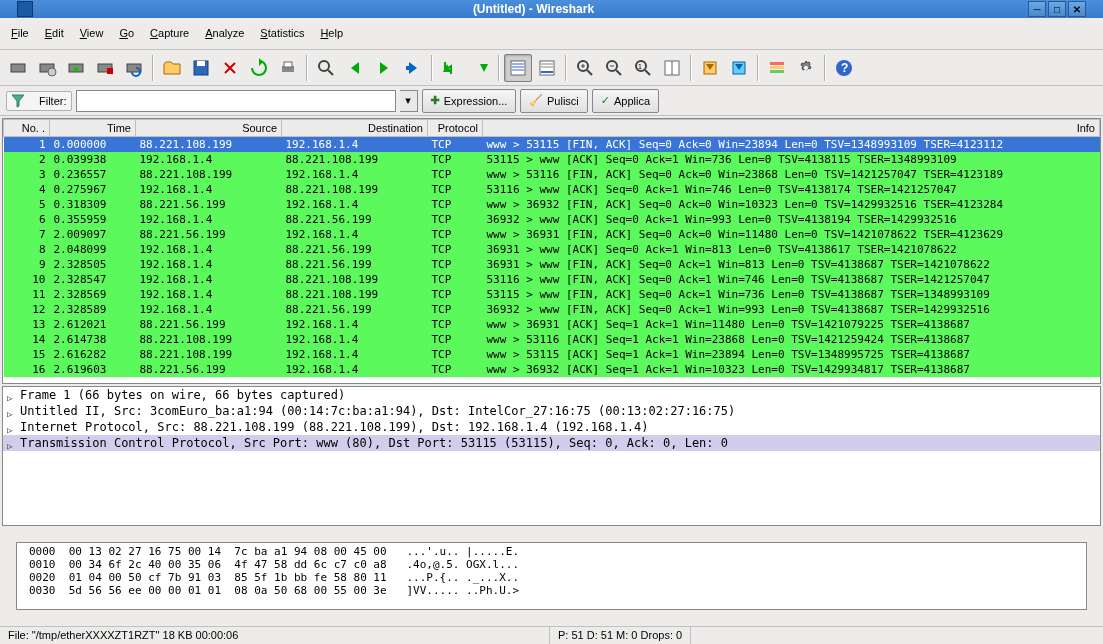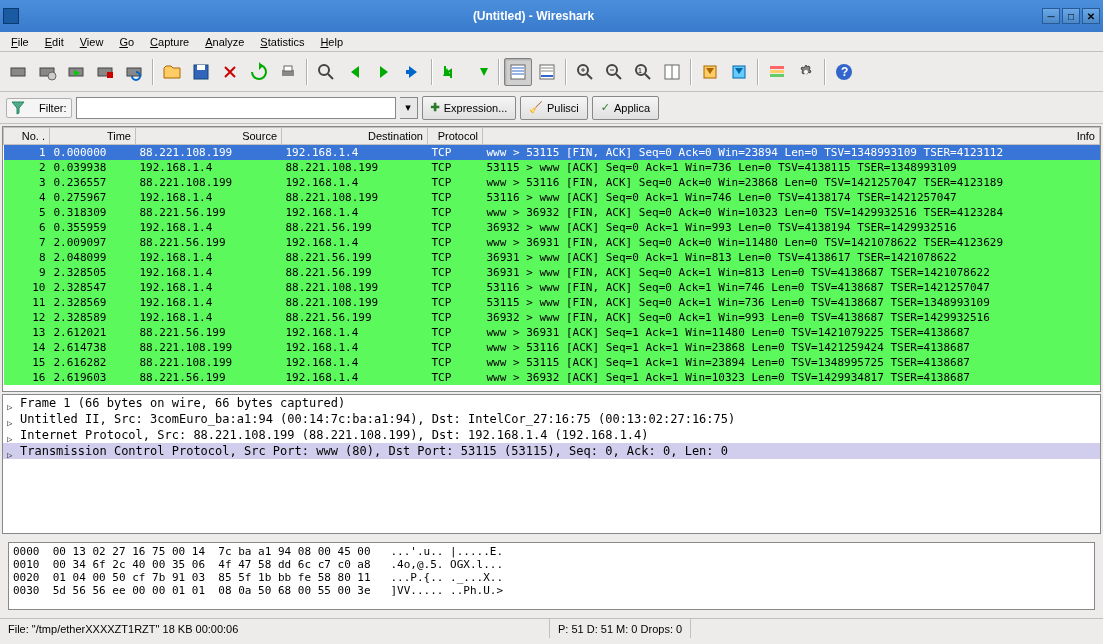--- a/index.html
+++ b/index.html
@@ -1,26 +1,26 @@
 <!DOCTYPE html>
 <html><head>
 <meta charset="utf-8">
 <style>
 * { margin:0; padding:0; box-sizing:border-box; }
 body { font-family: Arial, sans-serif; font-size:11px; background:#edeceb; width:1103px; height:644px; overflow:hidden; display:flex; flex-direction:column; }
 
 
-.titlebar { background:linear-gradient(#4a8fdc,#3a7acc); height:32px; display:flex; align-items:center; padding:0 3px; color:#fff; font-weight:bold; }
+.titlebar { background:linear-gradient(#4a8fdc,#3a7acc); height:20px; display:flex; align-items:center; padding:0 17px; color:#fff; font-weight:bold; }
 .titlebar .app-icon { width:16px; height:16px; background:#1a5aa0; border:1px solid #0a3a70; margin-right:6px; display:inline-block; }
 .titlebar .title { flex:1; text-align:center; font-size:12px; }
 .titlebar .winbtns { display:flex; gap:2px; }
 .titlebar .winbtn { width:18px; height:16px; background:linear-gradient(#6aa8e8,#4a88c8); border:1px solid #285a98; display:flex; align-items:center; justify-content:center; font-size:10px; color:#000; cursor:pointer; }
 
 
-.menubar { height:20px; background:#edeceb; display:flex; align-items:center; padding:0 4px; gap:2px; border-bottom:1px solid #c0c0c0; }
+.menubar { height:35px; background:#edeceb; display:flex; align-items:center; padding:0 4px; gap:2px; border-bottom:1px solid #c0c0c0; }
 .menubar .menu { padding:3px 7px; cursor:pointer; }
 .menubar .menu u { text-decoration:underline; }
 
 
 .toolbar { height:40px; background:#edeceb; display:flex; align-items:center; padding:2px 4px; gap:1px; border-bottom:1px solid #c0c0c0; }
 .tbtn { width:28px; height:28px; border:1px solid transparent; display:flex; align-items:center; justify-content:center; cursor:pointer; border-radius:2px; }
 .tbtn.active { border:1px solid #808080; background:#d0d0d0; box-shadow:inset 1px 1px 2px rgba(0,0,0,.2); }
 .tsep { width:2px; height:26px; border-left:1px solid #b0b0b0; border-right:1px solid #fff; margin:0 3px; }
 .tbtn svg { width:20px; height:20px; }
 
@@ -45,21 +45,21 @@
 .col-proto { width:55px; }
 
 
 .details { flex:0 0 140px; overflow:auto; border:1px solid #888; margin:0 2px; background:#fff; font-family:'DejaVu Sans Mono','Courier New',monospace; font-size:12px; }
 .details .row { padding:1px 4px; display:flex; align-items:center; gap:4px; cursor:pointer; }
 .details .row.sel { background:#d0ceec; }
 .details .tw { width:9px; height:9px; display:inline-block; }
 .details .tw::before { content:"▷"; font-size:9px; color:#333; }
 
 
-.hex { flex:0 0 68px; overflow:auto; border:1px solid #888; margin:8px; background:#fff; font-family:'DejaVu Sans Mono','Courier New',monospace; font-size:11px; white-space:pre; padding:2px 4px; }
+.hex { flex:0 0 68px; overflow:auto; border:1px solid #888; margin:16px; background:#fff; font-family:'DejaVu Sans Mono','Courier New',monospace; font-size:11px; white-space:pre; padding:2px 12px; }
 
 
 .statusbar { height:20px; background:#edeceb; border-top:1px solid #c0c0c0; display:flex; align-items:center; font-size:11px; }
 .statusbar .cell { padding:0 8px; border-right:1px solid #c0c0c0; height:100%; display:flex; align-items:center; }
 .statusbar .cell:first-child { flex:0 0 550px; }
 </style>
 </head>
 <body>
 
 <div class="titlebar">

